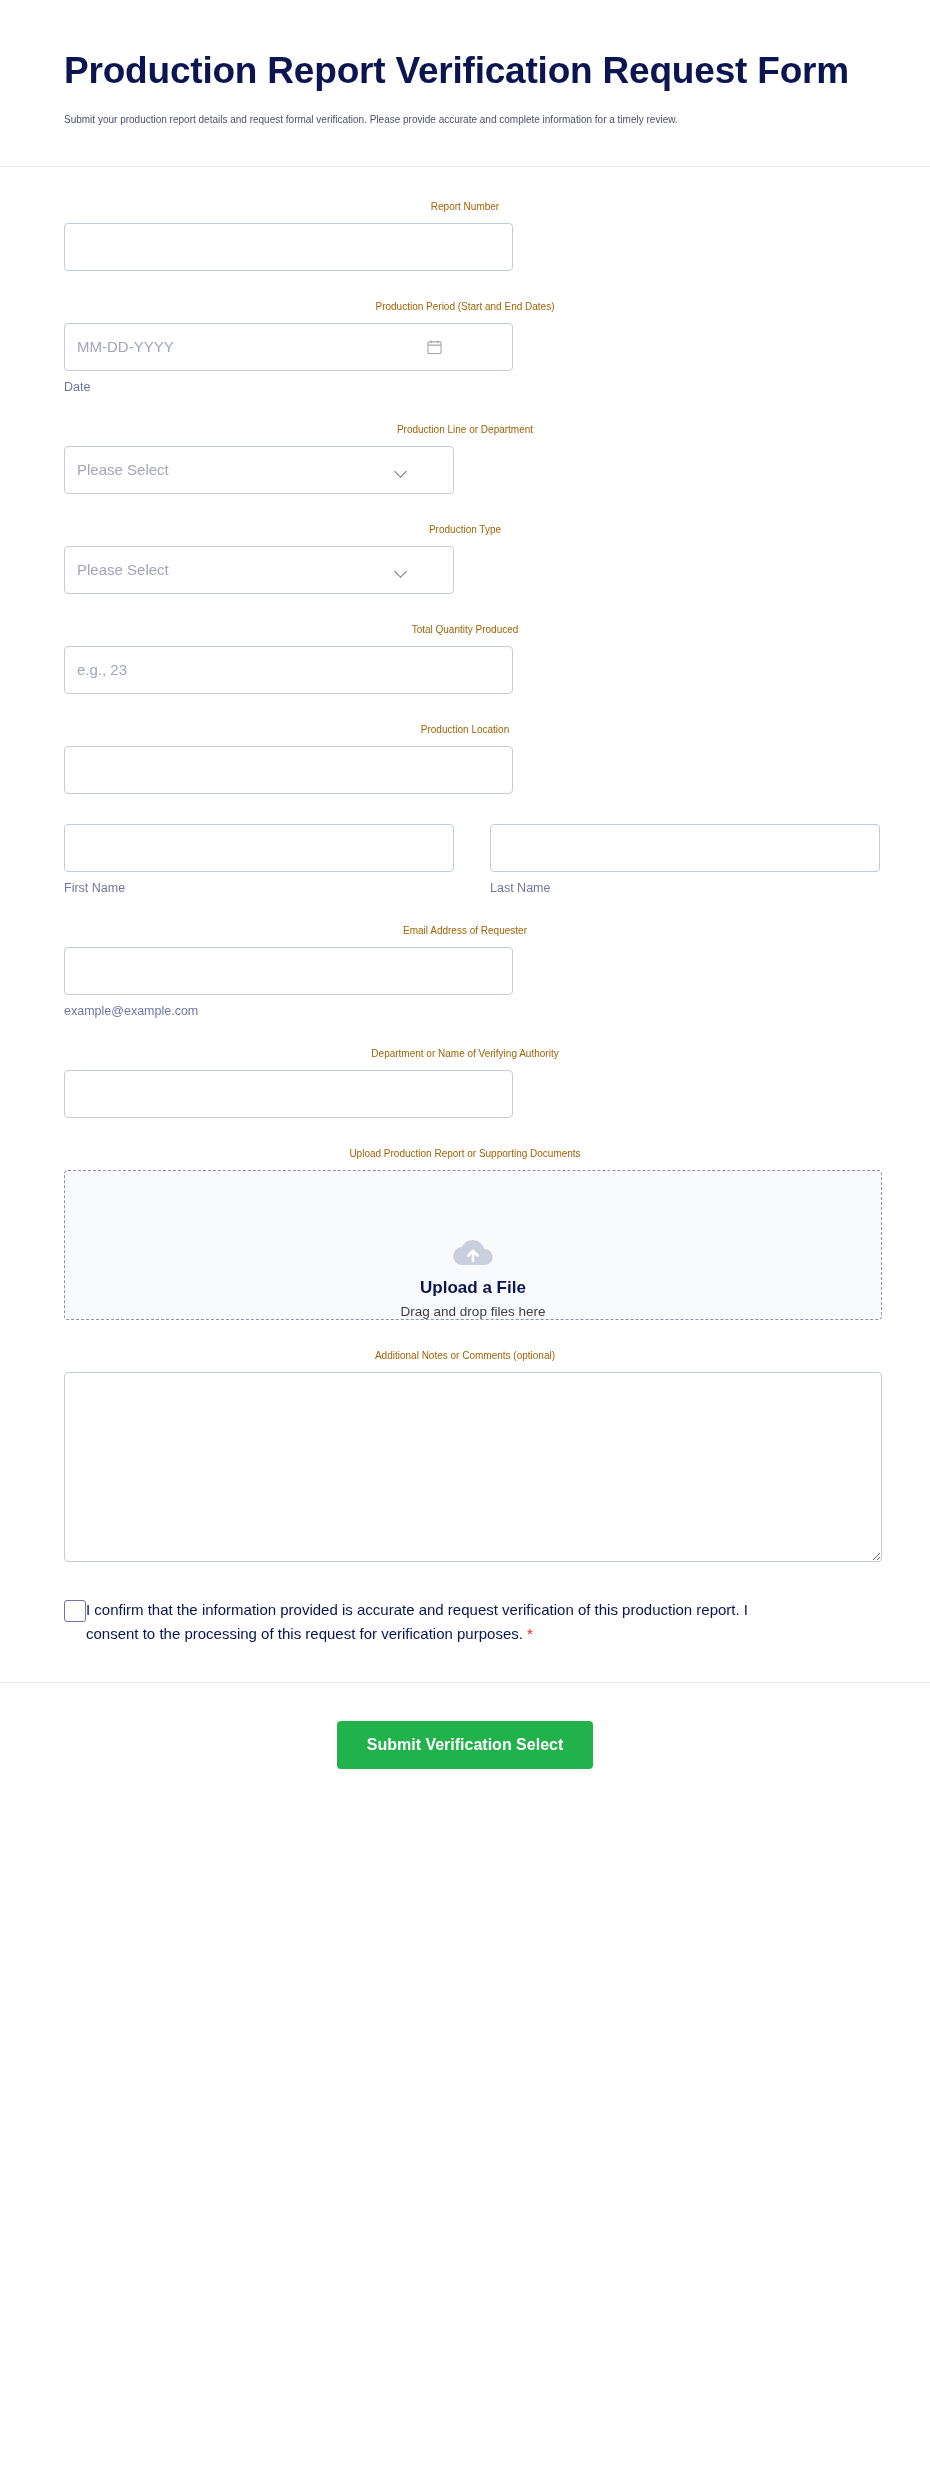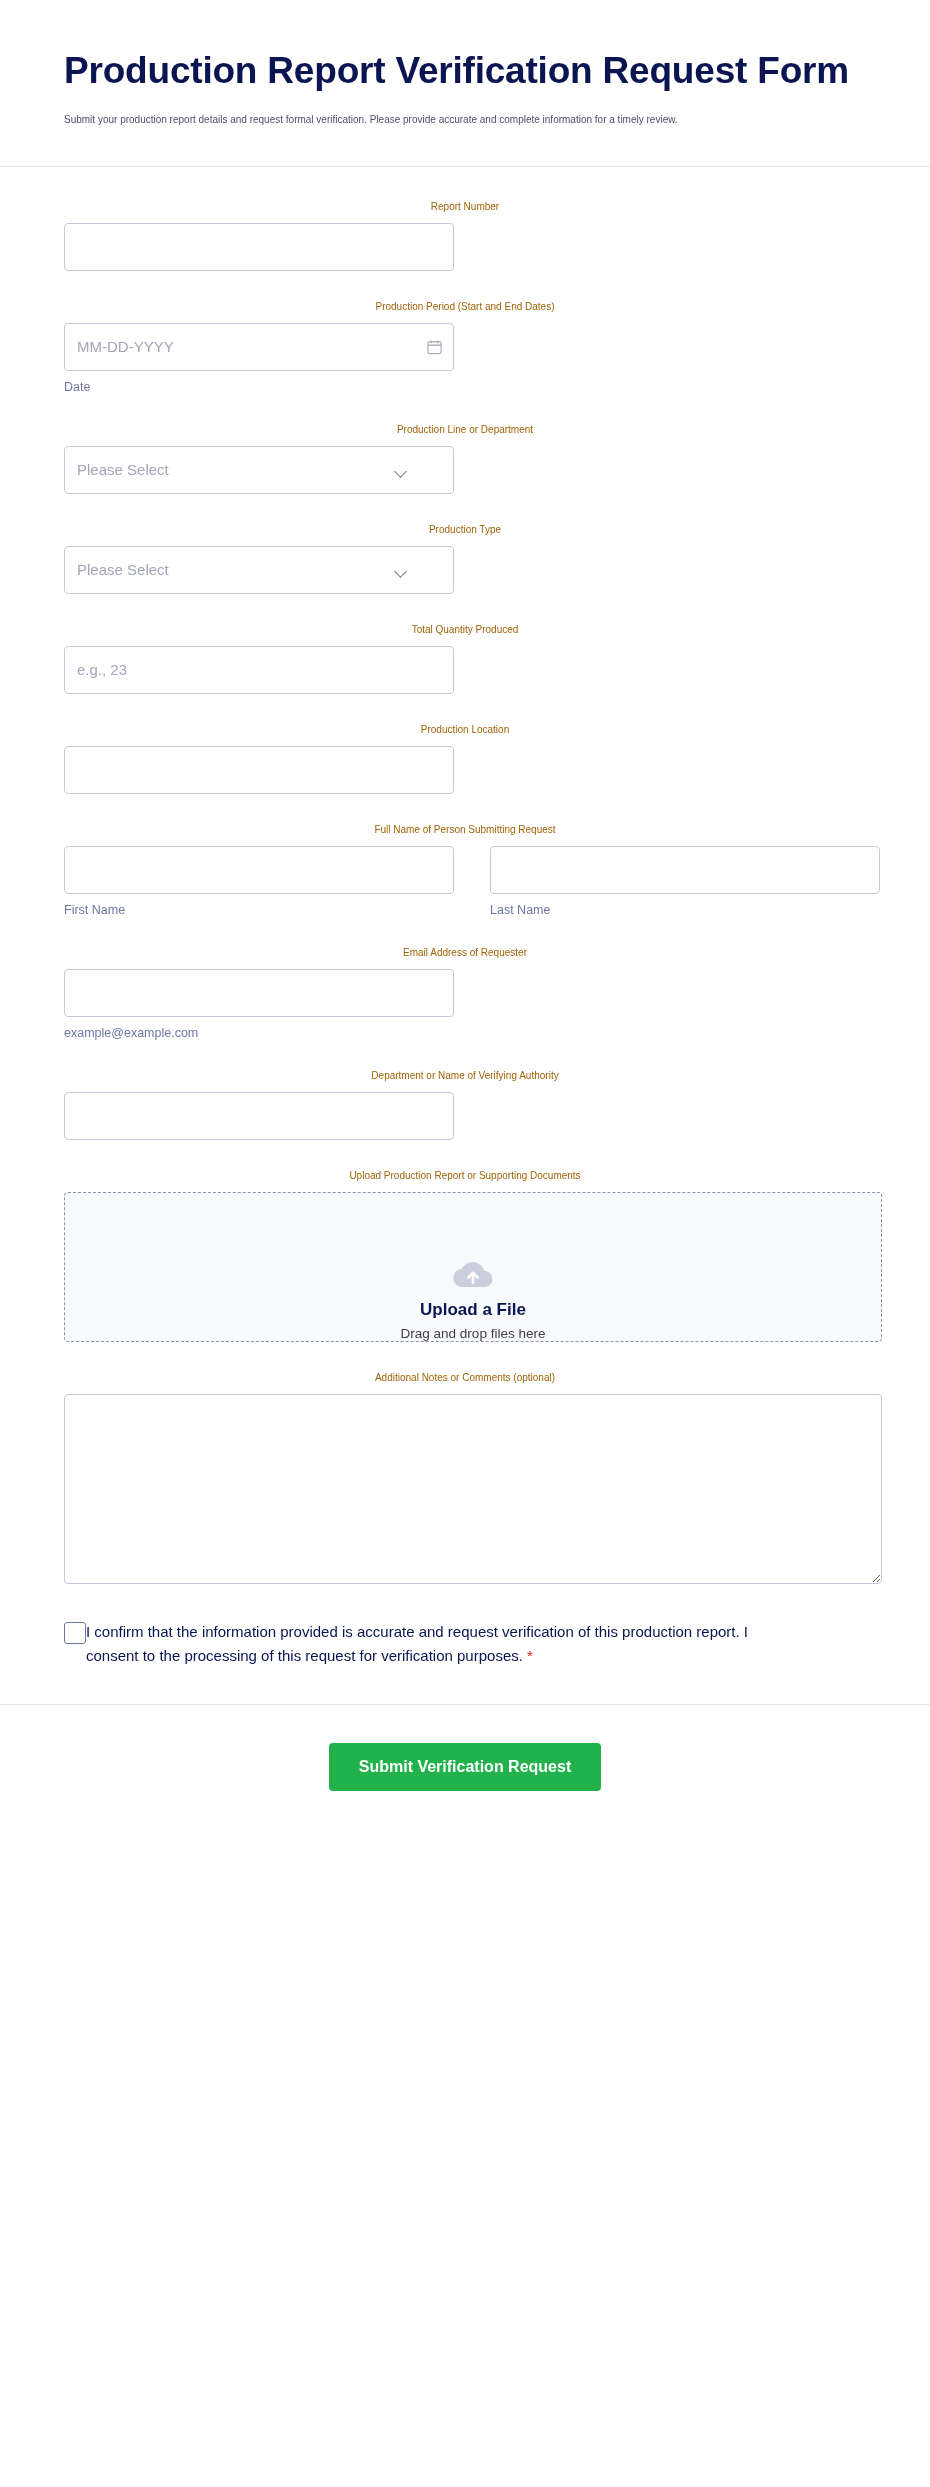--- a/index.html
+++ b/index.html
@@ -50,21 +50,21 @@
   .field-label {
     display: block;
     font-size: 10px;
     color: #a16207;
     margin-bottom: 11px;
     font-weight: normal;
     text-align: center;
   }
   .req-star { color: #e31a1a; font-size: 15px; }
   .input-text {
-    width: 390px;
+    width: 449px;
     height: 48px;
     border: 1px solid #c3cad9;
     border-radius: 4px;
     background: #fff;
     font-size: 15px;
     color: #2c3345;
     padding: 0 12px;
     outline: none;
     font-family: "Liberation Sans", sans-serif;
   }
@@ -237,21 +237,20 @@
         <label class="field-label">Total Quantity Produced</label>
         <input class="input-text" type="text" placeholder="e.g., 23" style="">
       </div>
 
       <div class="field">
         <label class="field-label">Production Location</label>
         <input class="input-text" type="text" value="" style="">
       </div>
 
       <div class="field">
-        <label class="field-label">Full Name of Person Submitting Request</label>
         <div class="name-row">
           <div class="name-col">
             <input class="input-text" type="text" value="" style="">
             <span class="sub-label">First Name</span>
           </div>
           <div class="name-col">
             <input class="input-text" type="text" value="" style="">
             <span class="sub-label">Last Name</span>
           </div>
         </div>
@@ -290,17 +289,17 @@
         <div class="checkbox"></div>
         <div class="consent-text">
           <span>I confirm that the information provided is accurate and request verification of this production report. I consent to the processing of this request for verification purposes.</span>
           <span class="req-star">*</span>
         </div>
       </div>
 
     </div>
 
     <div class="form-footer">
-      <button class="submit-btn">Submit Verification Request</button>
+      <button class="submit-btn">Submit Verification Select</button>
     </div>
 
   </div>
 </div>
 
 </body></html>

